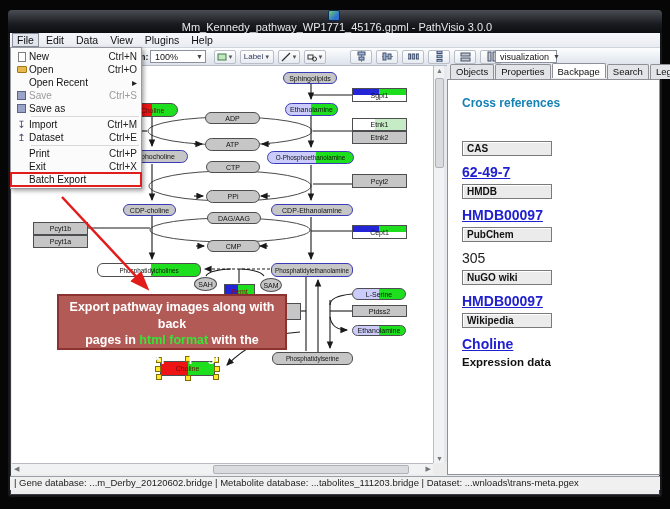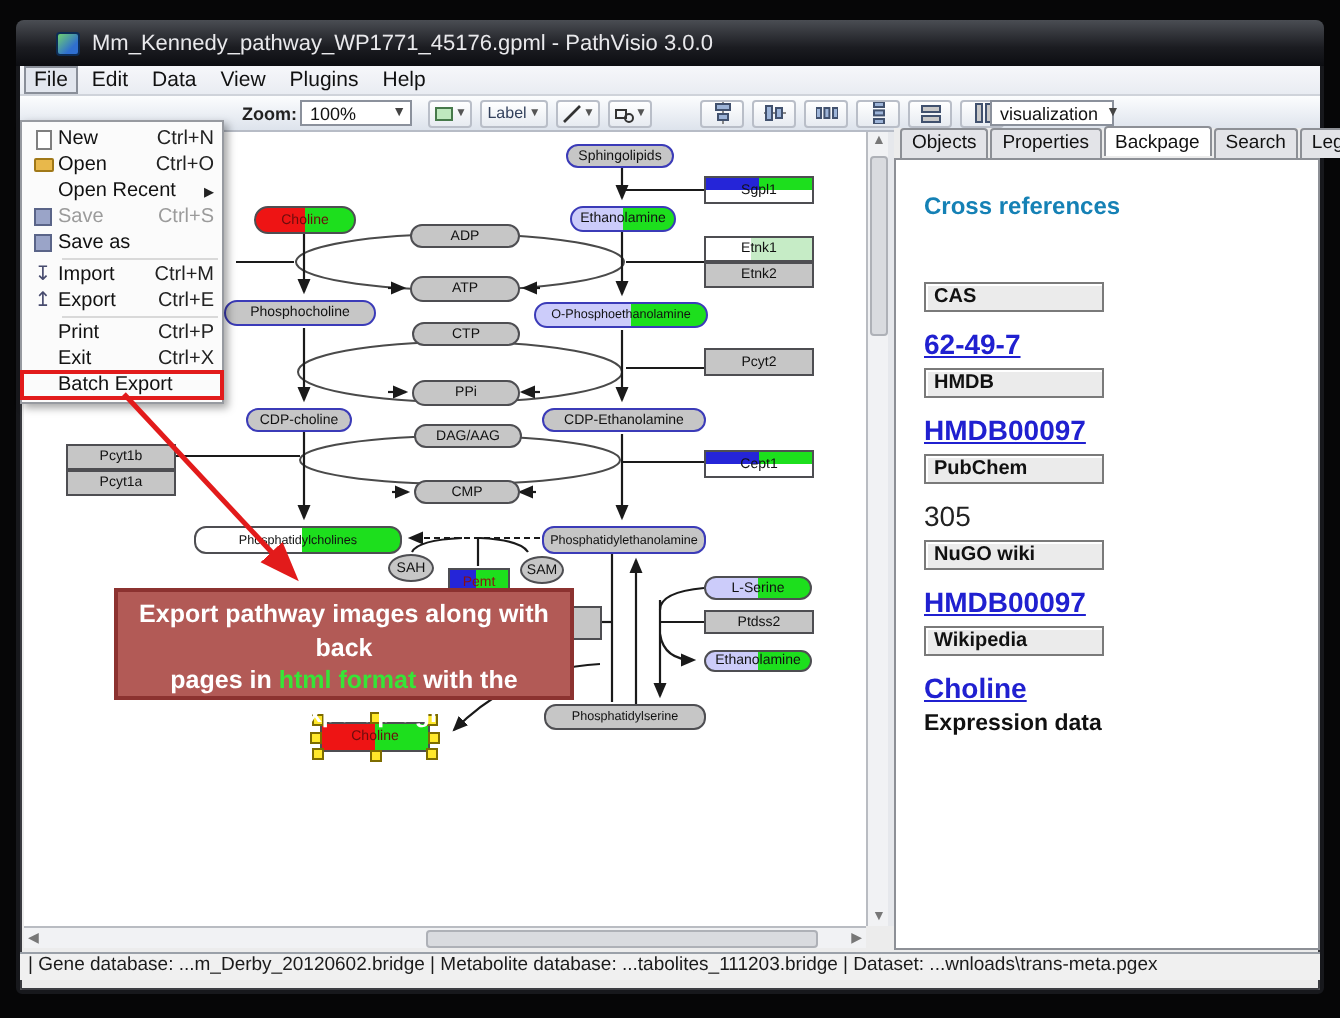--- a/index.html
+++ b/index.html
@@ -8,21 +8,21 @@
   .stage { position:relative; width:670px; height:509px; }
   .abs { position:absolute; }
 
   
   .win { left:8px; top:10px; width:654px; height:487px; background:#ececec;
          border:2px solid #17181c; border-radius:5px 5px 3px 3px;
          box-shadow:0 0 0 1px #3a3b40 inset; }
   .titlebar { left:8px; top:10px; width:654px; height:23px;
               background:linear-gradient(#4a4d53,#1b1c21 60%,#0c0d11);
               border-radius:4px 4px 0 0; color:#e9e9ec; font-size:11px;
-              display:flex; align-items:center; padding-left:20px; }
+              display:flex; align-items:center; padding-left:4px;flex-direction:column; }
   .appicon { width:12px; height:12px; border-radius:2px; margin-right:6px;
              background:linear-gradient(135deg,#6fd06f 0%,#2f6fd0 70%); border:1px solid #0d2c55; }
   .menubar { left:10px; top:33px; width:650px; height:15px; background:linear-gradient(#f6f7fa,#e9ecf2);
              display:flex; align-items:center; font-size:10.5px; color:#111; border-bottom:1px solid #cfd3da;}
   .menubar .mi { padding:10px 5px; margin-left:2px; }
   .menubar .mi.active { border:1px solid #8a8f99; background:#e2e6ee; padding:0 4px; }
   .toolbar { left:10px; top:48px; width:650px; height:18px; background:linear-gradient(#fcfdfe,#dde3ec);
              border-bottom:1px solid #b7bcc6; font-size:9px; color:#222; }
   .tb { position:absolute; top:2px; height:13px; display:flex; align-items:center; }
   .combo { background:#fff; border:1px solid #8b919c; height:13px; display:flex; align-items:center;
@@ -67,22 +67,22 @@
   .b-blue { border:1px solid #3b3bb8; }
   .handle { position:absolute; width:6px; height:6px; background:#ffe82a; border:1px solid #7d6c00; z-index:8; }
 
   
   .callout { left:57px; top:294px; width:230px; height:56px; background:#b25a56; border:2px solid #8c3230;
              color:#fff; font-weight:bold; font-size:12.5px; text-align:center; line-height:1.32;
              padding-top:3px; z-index:20; }
   .callout .hl { color:#37e437; }
 
   
-  .filemenu { left:10px; top:47px; width:102px; background:#fbfbfb; border:1px solid #979aa0;
-              box-shadow:2px 2px 4px rgba(0,0,0,.35); z-index:30; padding:2px 0; font-size:10px; color:#111;margin-top:13px; }
+  .filemenu { left:10px; top:47px; width:132px; background:#fbfbfb; border:1px solid #979aa0;
+              box-shadow:2px 2px 4px rgba(0,0,0,.35); z-index:30; padding:2px 0; font-size:10px; color:#111; }
   .fm-row { display:flex; align-items:center; height:13px; padding:0 4px 0 3px; }
   .fm-row .ic { width:15px; display:flex; align-items:center; justify-content:center; font-size:9px; }
   .fm-row .lb { flex:1; }
   .fm-row .sc { color:#222; }
   .fm-row.disabled .lb, .fm-row.disabled .sc { color:#9b9b9b; }
   .fm-row.hl { outline:2px solid #e21b1b; outline-offset:-1px; }
   .fm-sep { height:1px; background:#d9d9d9; margin:1px 2px 1px 20px; }
   .ic-page { width:8px; height:10px; background:#fff; border:1px solid #7f7f7f; }
   .ic-folder { width:10px; height:7px; background:#e8b84b; border:1px solid #a07818; border-radius:1px; }
   .ic-floppy { width:9px; height:9px; background:#9aa4c8; border:1px solid #5a6488; }
@@ -462,21 +462,21 @@
         <span class="ic">
           <span class="ic-arrow">↧</span>
         </span>
         <span class="lb">Import</span>
         <span class="sc">Ctrl+M</span>
       </div>
       <div class="fm-row">
         <span class="ic">
           <span class="ic-arrow">↥</span>
         </span>
-        <span class="lb">Export</span>
+        <span class="lb">Dataset</span>
         <span class="sc">Ctrl+E</span>
       </div>
       <div class="fm-sep"></div>
       <div class="fm-row">
         <span class="ic"></span>
         <span class="lb">Print</span>
         <span class="sc">Ctrl+P</span>
       </div>
       <div class="fm-row">
         <span class="ic"></span>

